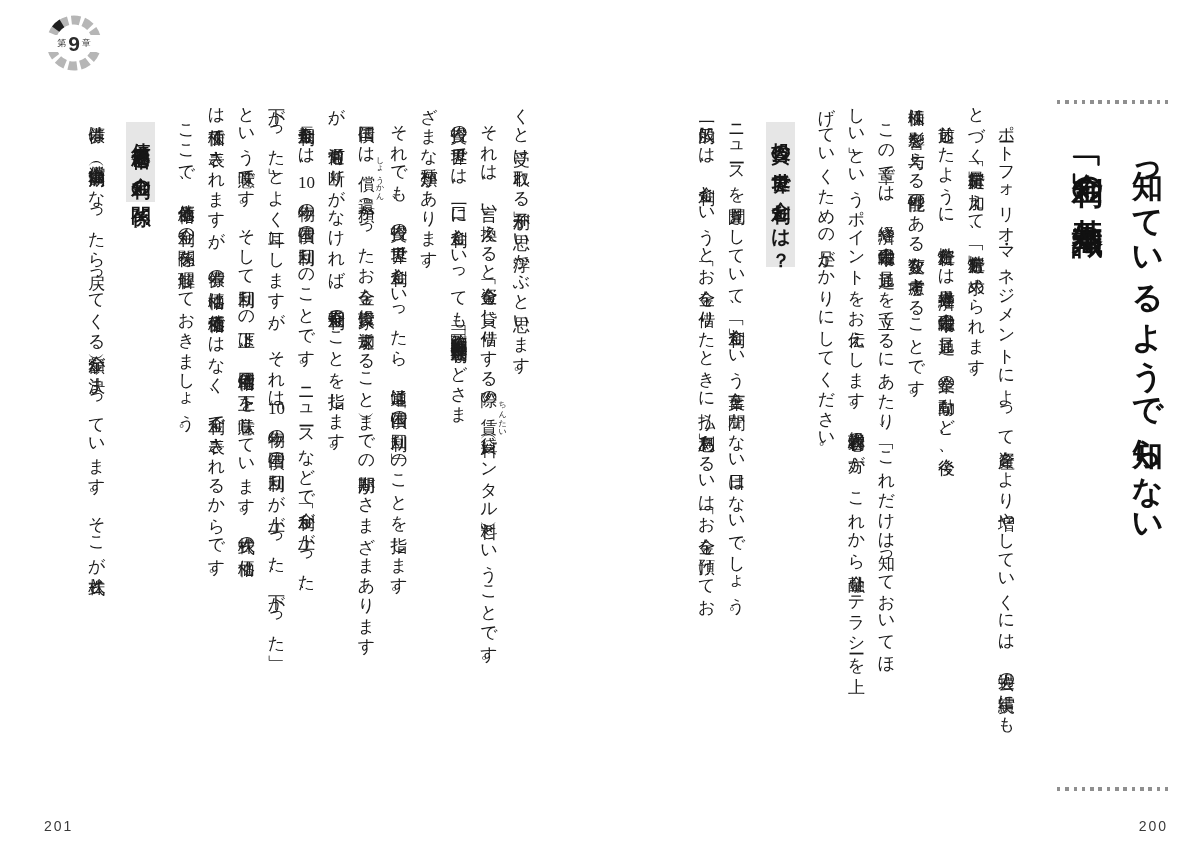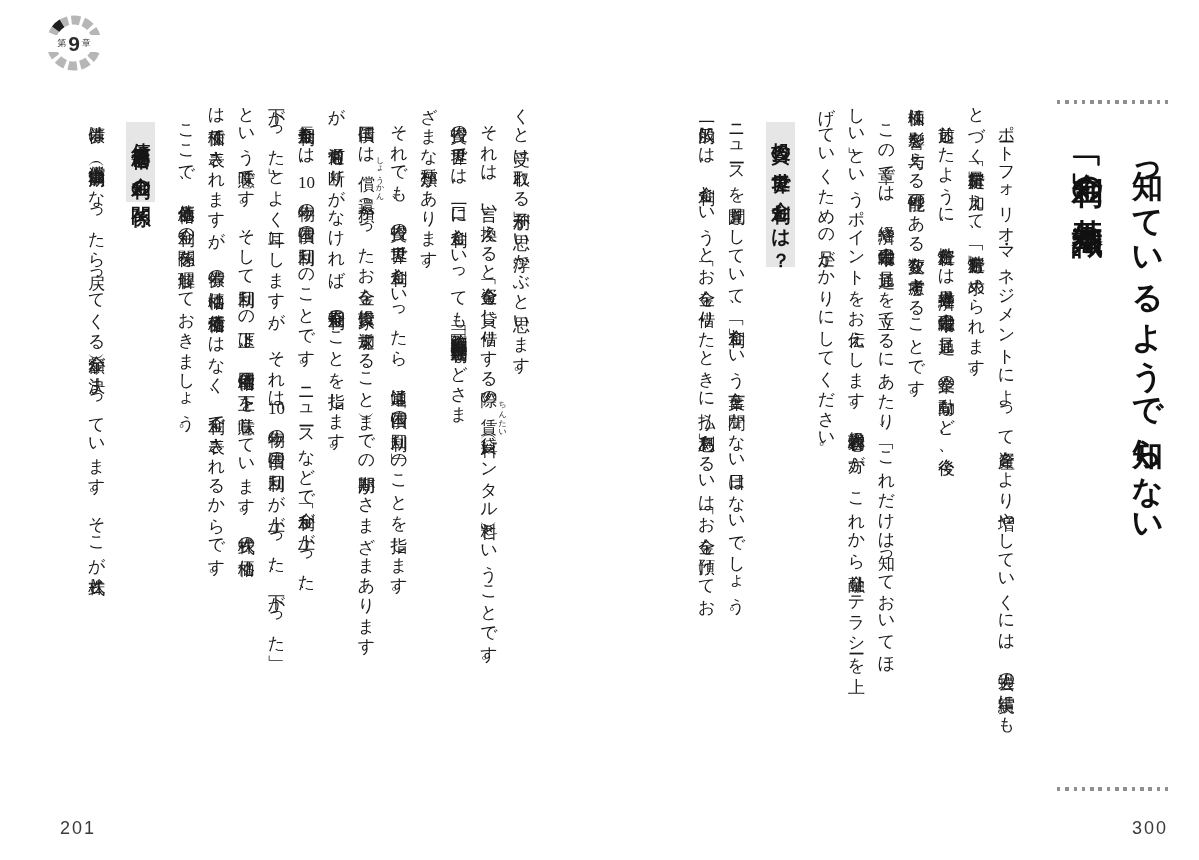--- a/index.html
+++ b/index.html
@@ -60,21 +60,21 @@
     font-size:19px;font-weight:bold;color:#161616;
     letter-spacing:2.5px;line-height:1.2;white-space:nowrap;
   }
   .tcy{text-combine-upright:all;}
   ruby rt{font-size:8px;letter-spacing:0;}
 
   
   .pagenum{
     position:absolute;top:818px;
     font-family:"Liberation Sans","DejaVu Sans",sans-serif;
-    font-size:18px;color:#3a3a3a;letter-spacing:2px;margin-left:16px;
+    font-size:14px;color:#3a3a3a;letter-spacing:2px;
   }
   .pn-left{left:44px;}
   .pn-right{right:31px;}
 </style>
 </head>
 <body>
 
 <div class="spread">
 
   <header class="chapter-header">
@@ -104,21 +104,21 @@
 とづく「定量分析」に加えて、「定性分析」も求められます。</p>
         <p class="">前述したように、定性分析とは世界経済や金融市場の見通し、企業の動向など、今後、
 株価に影響を与える可能性のある変数を考慮することです。</p>
         <p class="">この章では、経済や金融市場の見通しを立てるにあたり、「これだけは知っておいてほ
 しい」というポイントをお伝えします。投資初心者の方が、これから金融リテラシーを上
 げていくための足がかりにしてください。</p>
         <h2 class="vh">投資の世界で金利とは？</h2>
         <p class="">ニュースを見聞きしていて、「金利」という言葉を聞かない日はないでしょう。</p>
         <p class="">一般的には、金利というと「お金を借りたときに払う利息」あるいは「お金を預けてお</p>
       </div>
-    <div class="pagenum pn-right">300</div>
+    <div class="pagenum pn-right">200</div>
   </section>
 
   <section class="page page-left">
     <div class="vbody vbody-left">
         <p class="cont">くと受け取れる利子」が思い浮かぶと思います。</p>
         <p class="">それは、言い換えると「資金を貸し借りする際の<ruby>賃貸<rt>ちんたい</rt></ruby>料（レンタル料）」ということです。</p>
         <p class="">投資の世界では、一口に金利といっても「政策金利」「短期金利」「長期金利」などさま
 ざまな種類があります。</p>
         <p class="">それでも、投資の世界で金利といったら、通常は「国債の利回り」のことを指します。</p>
         <p class="">国債には<ruby>償還<rt>しょうかん</rt></ruby>（預かったお金を投資家に返却すること）までの期間がさまざまあります

